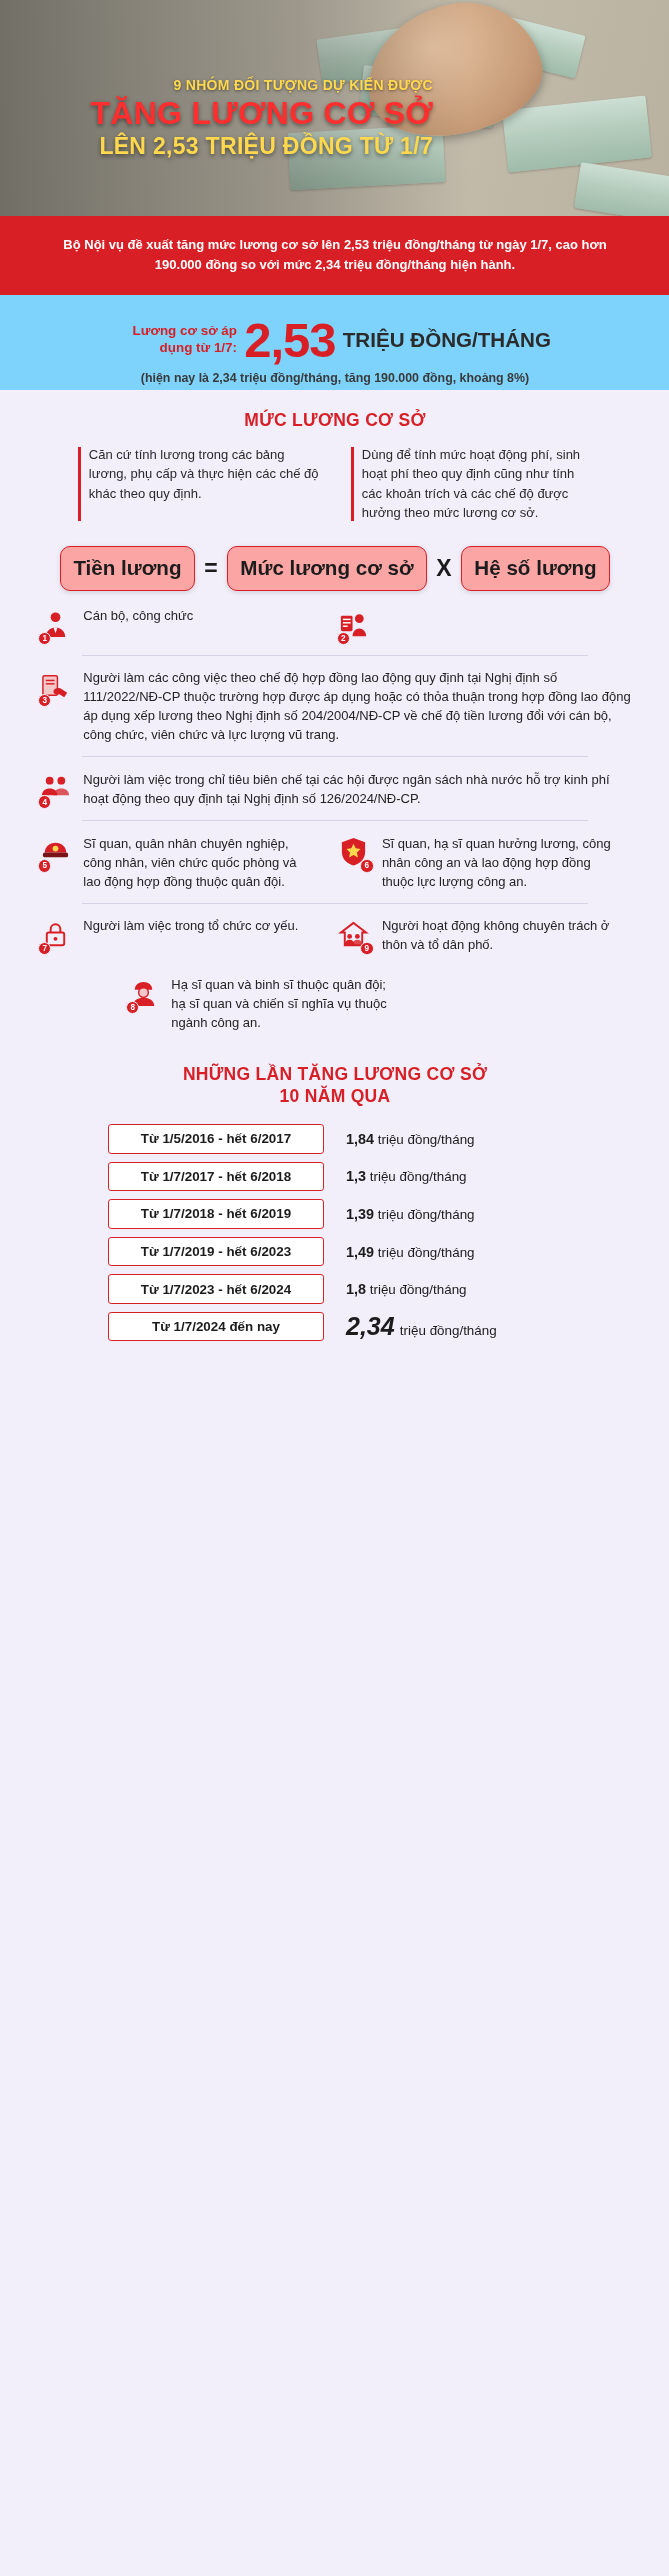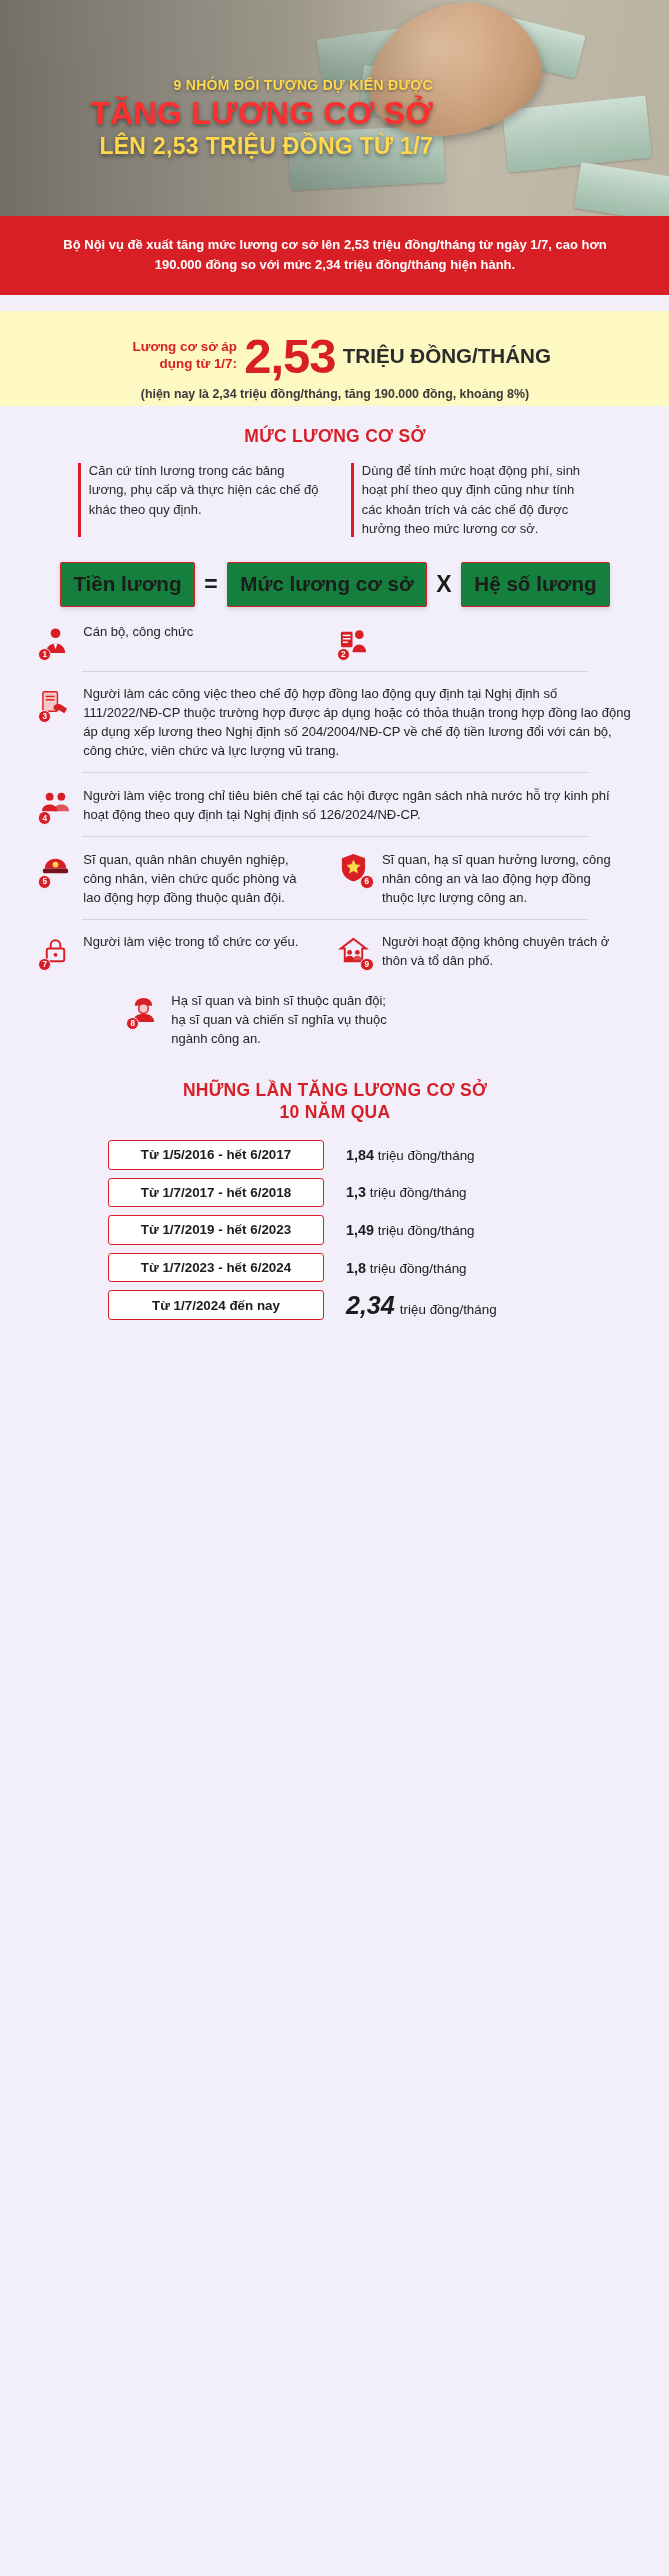--- a/index.html
+++ b/index.html
@@ -89,22 +89,21 @@
     text-align: center;
     font-size: 13px;
     font-weight: bold;
     line-height: 1.55;
   }
 
   
   .bignum-wrap {
     padding: 21.6px 31px 5.2px;
     text-align: center;
-    background: #fef9c3;
-    margin-top: 16px;
+    background: #7dd3fc;
   }
   .bignum-row {
     display: flex;
     align-items: center;
     justify-content: center;
     gap: 7.2px;
   }
   .bignum-label {
     color: #d81f26;
     font-size: 13.4px;
@@ -169,23 +168,23 @@
   
   .formula {
     display: flex;
     align-items: center;
     justify-content: center;
     gap: 9.3px;
     margin: 23px 0 5.2px;
     padding: 0 31px;
   }
   .fbox {
-    background: #15803d;
+    background: #fca5a5;
     border: 1.5px solid #d81f26;
-    border-radius: 2px;
+    border-radius: 10px;
     padding: 9.3px 12.4px;
     min-width: 113px;
     text-align: center;
     color: #1c1c1c;
     font-size: 20.6px;
     font-weight: bold;
     line-height: 1.18;
     box-shadow: 0 1.5px 5.2px rgba(0,0,0,.12);
   }
   .fop {
@@ -505,20 +504,27 @@
       </div>
     </div>
     <div class="hrow">
       <div class="hleft">Từ 1/7/2017 - hết 6/2018</div>
       <div class="hright">
         <b>1,3</b>
         <span>triệu đồng/tháng</span>
       </div>
     </div>
     <div class="hrow">
+      <div class="hleft">Từ 1/7/2018 - hết 6/2019</div>
+      <div class="hright">
+        <b>1,39</b>
+        <span>triệu đồng/tháng</span>
+      </div>
+    </div>
+    <div class="hrow">
       <div class="hleft">Từ 1/7/2019 - hết 6/2023</div>
       <div class="hright">
         <b>1,49</b>
         <span>triệu đồng/tháng</span>
       </div>
     </div>
     <div class="hrow">
       <div class="hleft">Từ 1/7/2023 - hết 6/2024</div>
       <div class="hright">
         <b>1,8</b>

